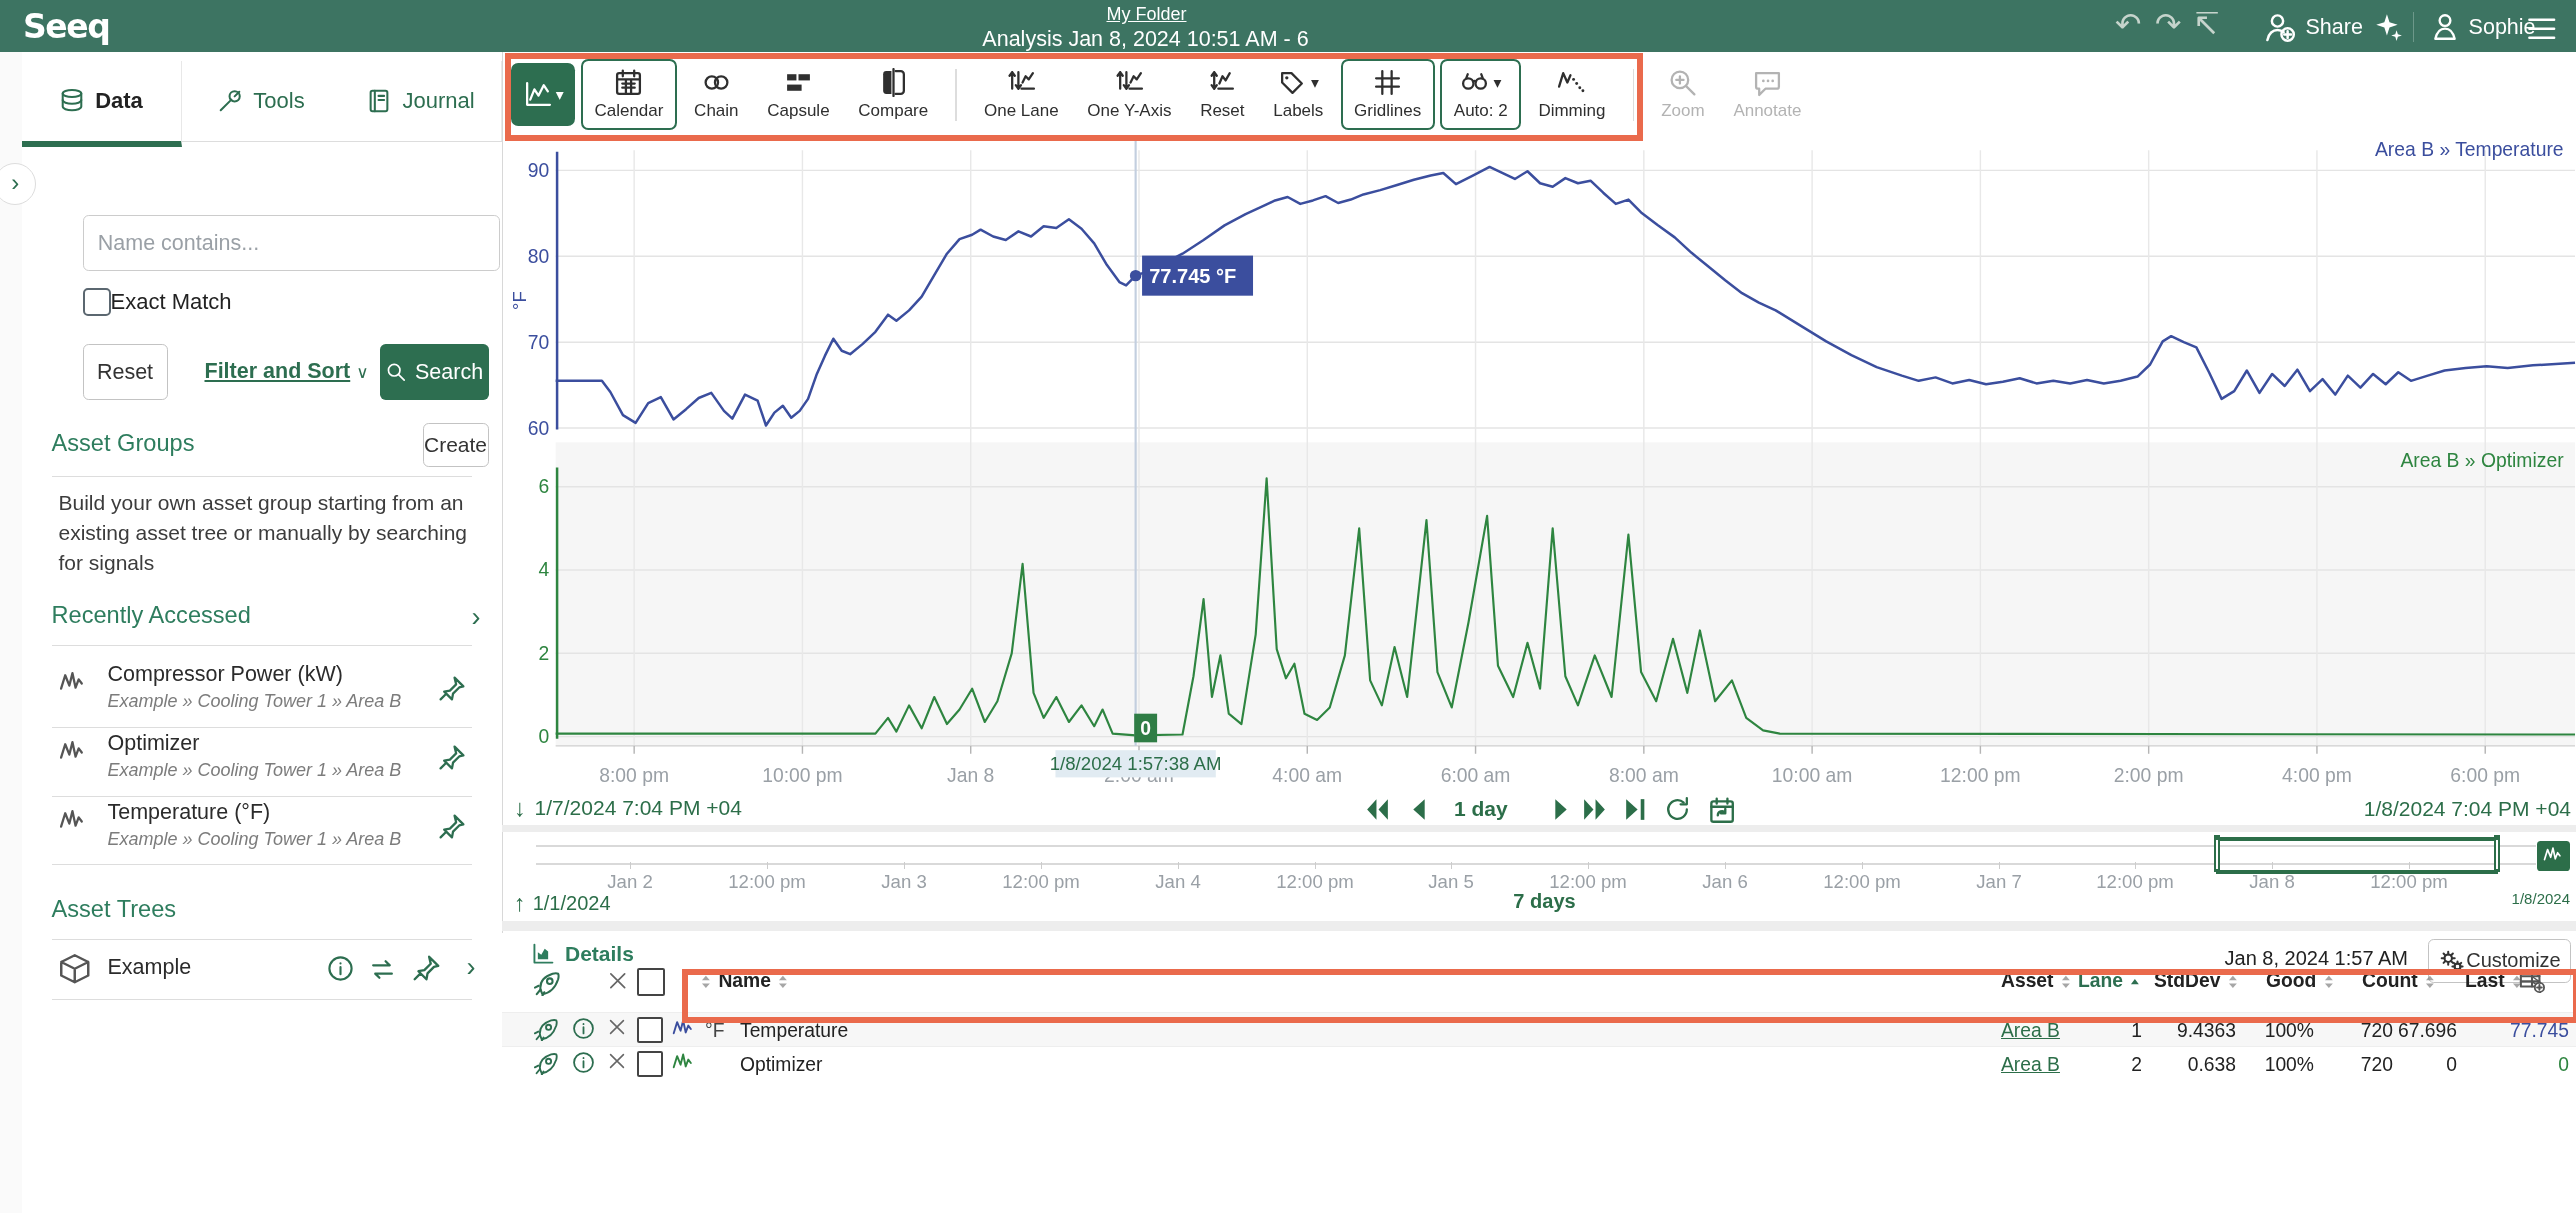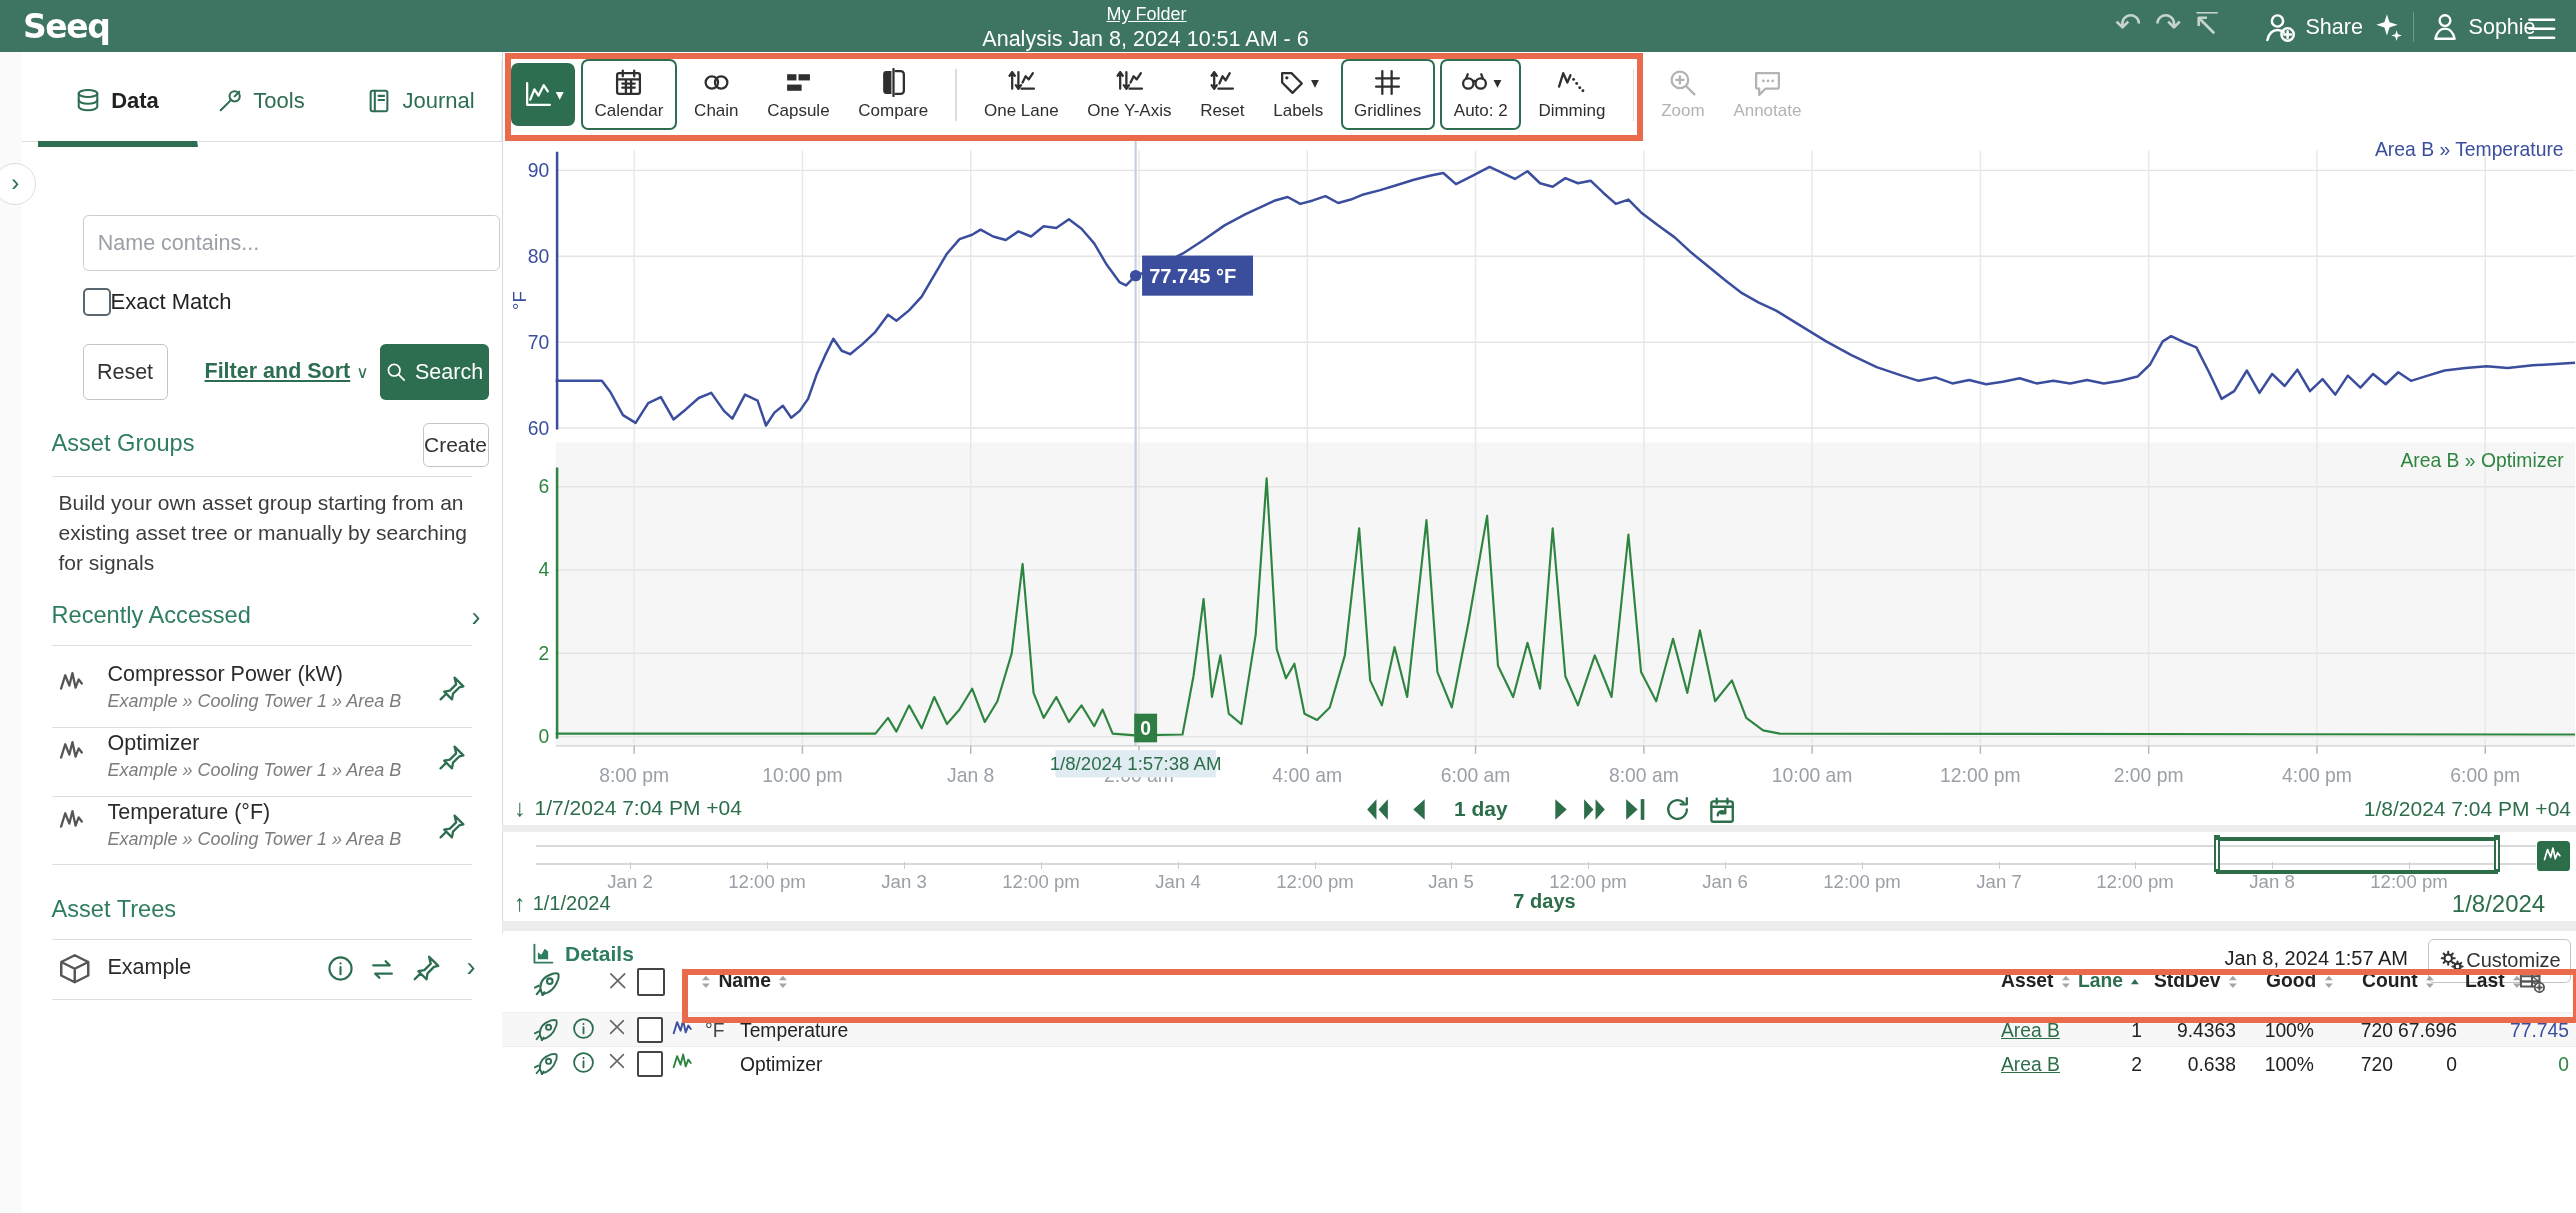--- a/index.html
+++ b/index.html
@@ -124,21 +124,21 @@
       <span class="ic"><svg width="31.5" height="31.5" viewBox="0 0 28 28">
             <path d="M3 6h22M3 14h22M3 22h22" fill="none" stroke="currentColor" stroke-width="2.2" stroke-linecap="round" stroke-linejoin="round"></path>
           </svg></span></div>
   </div>
 
   <div id="rail">
     <div id="collapse">›</div>
   </div>
   <div id="sidebar">
     <div id="tabbar">
-      <div class="tab active" style="left:16px;width:159px;text-align:right;">
+      <div class="tab active" style="left:0;width:159px;text-align:right;">
         <span class="ic">
             <svg width="26" height="26" viewBox="0 0 28 28">
               <ellipse cx="14" cy="6" rx="10" ry="3.8" fill="none" stroke="currentColor" stroke-width="2.2" stroke-linecap="round" stroke-linejoin="round"></ellipse>
               <path d="M4 6v14c0 2.2 4.5 4 10 4s10-1.8 10-4V6" fill="none" stroke="currentColor" stroke-width="2.2" stroke-linecap="round" stroke-linejoin="round"></path>
               <path d="M4 13c0 2.2 4.5 4 10 4s10-1.8 10-4" fill="none" stroke="currentColor" stroke-width="2.2" stroke-linecap="round" stroke-linejoin="round"></path>
             </svg>
           </span>
         <span>Data</span>
         </div>
       <div class="tab" style="left:160px;width:159px;">
@@ -581,21 +581,21 @@
           <svg width="21.5" height="21.5" viewBox="0 0 28 28">
             <polyline points="2,19 6,6 10,16 13,4 16,18 19,10 22,14" fill="none" stroke="currentColor" stroke-width="2.2" stroke-linecap="round" stroke-linejoin="round"></polyline>
           </svg>
         </span>
       </div>
     <div class="abs" style="left:514px;top:890px;display:flex;gap:7.2px;align-items:center;">
       <span class="navic" style="font-size:23px;">↑</span>
       <span class="lblg" style="font-size:20px;color:#2c6e49;">1/1/2024</span>
       </div>
     <div class="abs lblg" style="left:1473px;top:890px;width:143px;text-align:center;font-weight:bold;font-size:20px;color:#2c6e49;">7 days</div>
-    <div class="abs lblg" style="left:2427px;top:890px;width:143px;text-align:center;font-size:24px;color:#2c6e49;">1/8/2024</div>
+    <div class="abs lblg" style="left:2427px;top:890px;width:143px;text-align:right;font-size:15px;color:#2c6e49;">1/8/2024</div>
   </div>
 
   <div class="band" style="top:921px;height:10px;">
     
   </div>
 
   <div id="details">
     <div class="abs grn" style="left:29px;top:8.6px;display:flex;gap:10px;align-items:center;
          font-size:21px;font-weight:bold;color:#2e7d5e;">
       <span class="ic">

